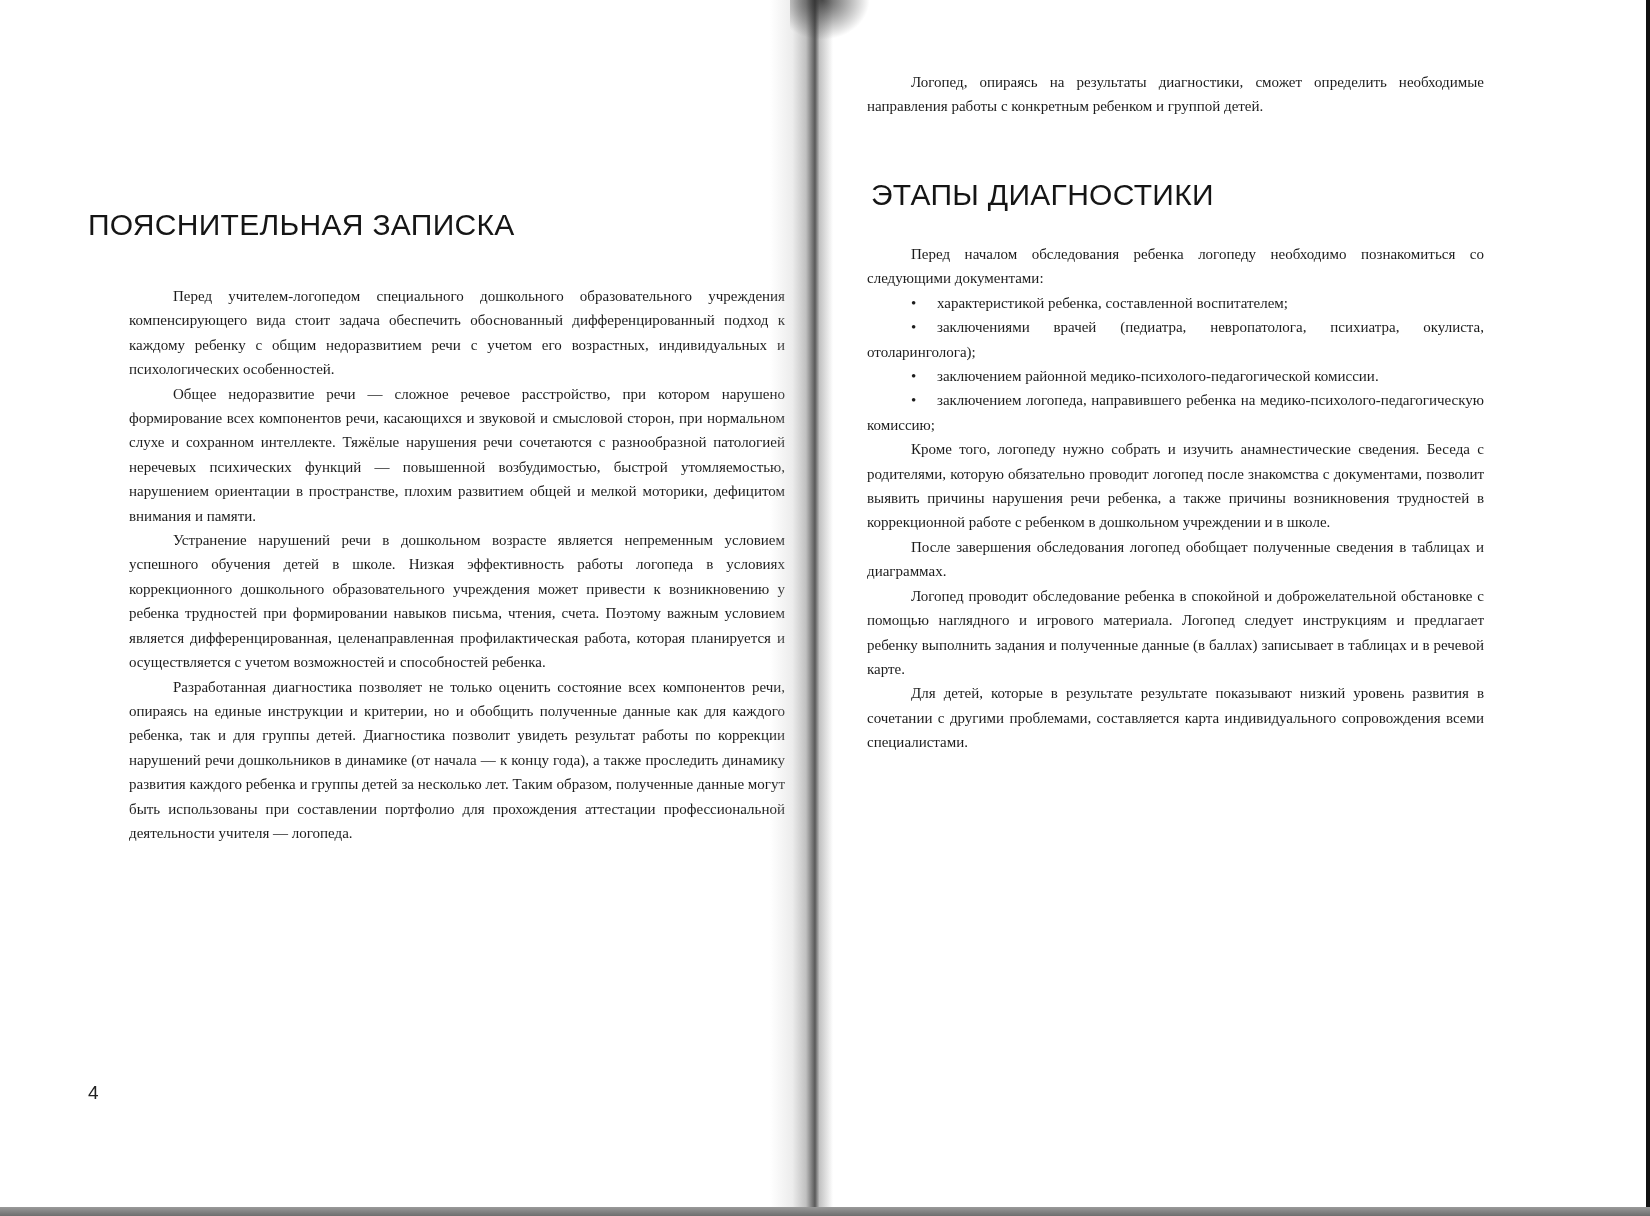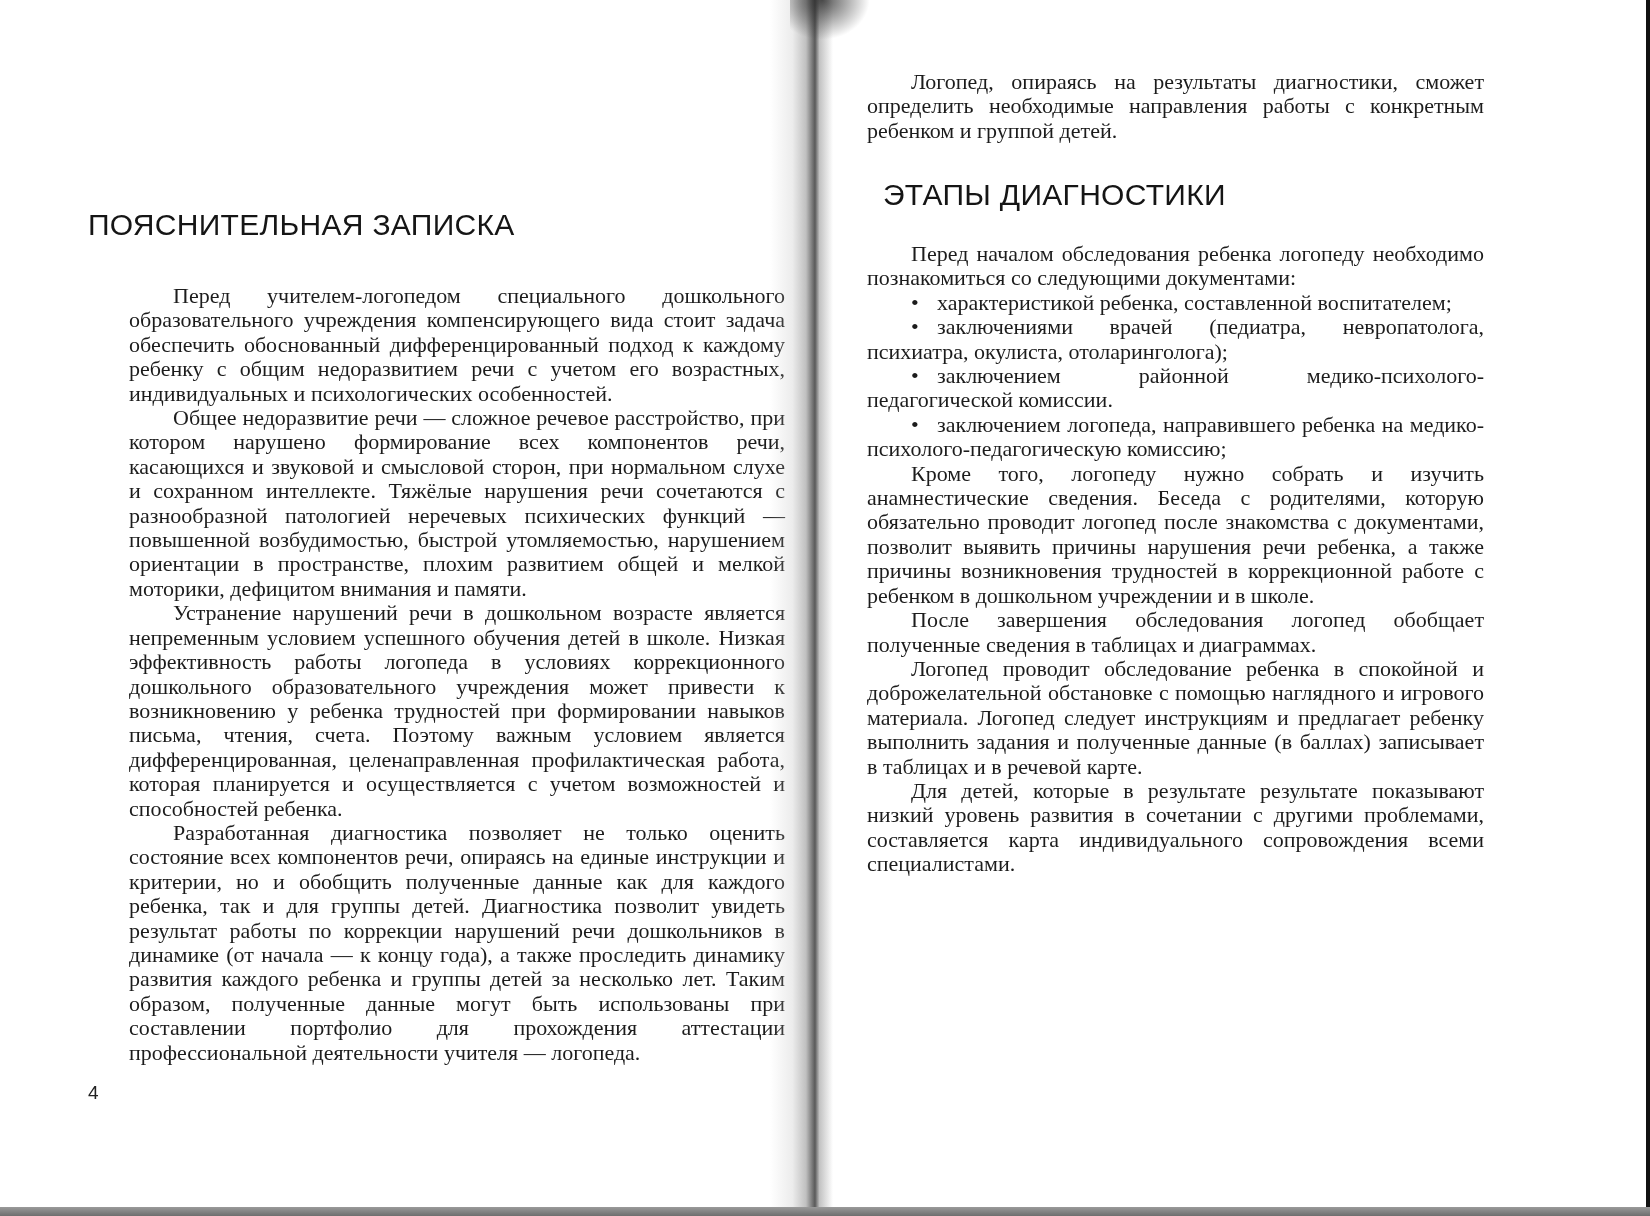--- a/index.html
+++ b/index.html
@@ -40,21 +40,21 @@
     font-family:"Liberation Sans", "DejaVu Sans", sans-serif;
     font-weight:normal;
     font-size:30px;
     letter-spacing:0.3px;
     color:#151515;
     margin:0;
     white-space:nowrap;
   }
   .body-text {
     position:absolute;
-    font-size:22px;
+    font-size:15px;
     line-height:24.4px;
     text-align:justify;
     hyphens:manual;
   }
   .body-text p { margin:0; text-indent:44px; }
   .body-text .bullet { margin:0; text-indent:44px; }
   .bullet-dot { display:inline-block; width:26px; text-indent:0; }
   .page-number {
     position:absolute; font-family:"Liberation Sans", "DejaVu Sans", sans-serif;
     font-size:19px; color:#222;
@@ -76,21 +76,21 @@
     </div>
 
     <div class="page-number" style="left:88px; top:1082px;">4</div>
   </div>
 
   <div class="page page-right">
     <div class="body-text" style="left:62px; top:70px; width:617px;">
       <p>Логопед, опираясь на результаты диагностики, сможет определить необходимые направления работы с конкретным ребенком и группой детей.</p>
     </div>
 
-    <h1 class="heading" style="left:78px; top:178px;">ЭТАПЫ ДИАГНОСТИКИ</h1>
+    <h1 class="heading" style="left:66px; top:178px;">ЭТАПЫ ДИАГНОСТИКИ</h1>
 
     <div class="body-text" style="left:62px; top:242px; width:617px;">
       <p>Перед началом обследования ребенка логопеду необходимо познакомиться со следующими документами:</p>
 
       <div class="bullet"><span class="bullet-dot">•</span><span>характеристикой ребенка, составленной воспитателем;</span></div>
       <div class="bullet"><span class="bullet-dot">•</span><span>заключениями врачей (педиатра, невропатолога, психиатра, окулиста, отоларинголога);</span></div>
       <div class="bullet"><span class="bullet-dot">•</span><span>заключением районной медико-психолого-педагогической комиссии.</span></div>
       <div class="bullet"><span class="bullet-dot">•</span><span>заключением логопеда, направившего ребенка на медико-психолого-педагогическую комиссию;</span></div>
 
       <p>Кроме того, логопеду нужно собрать и изучить анамнестические сведения. Беседа с родителями, которую обязательно проводит логопед после знакомства с документами, позволит выявить причины нарушения речи ребенка, а также причины возникновения трудностей в коррекционной работе с ребенком в дошкольном учреждении и в школе.</p>

